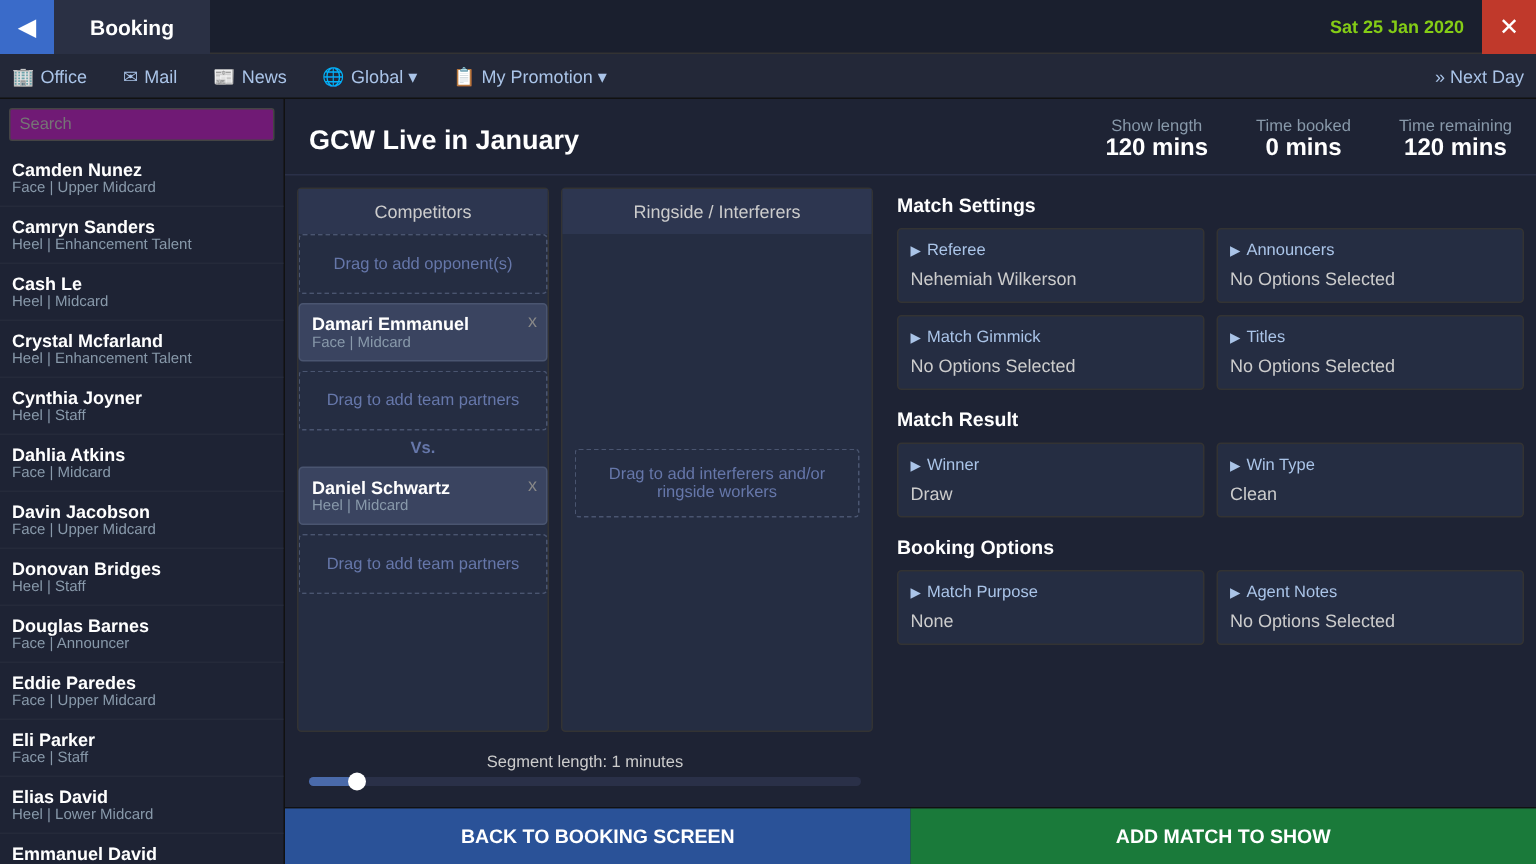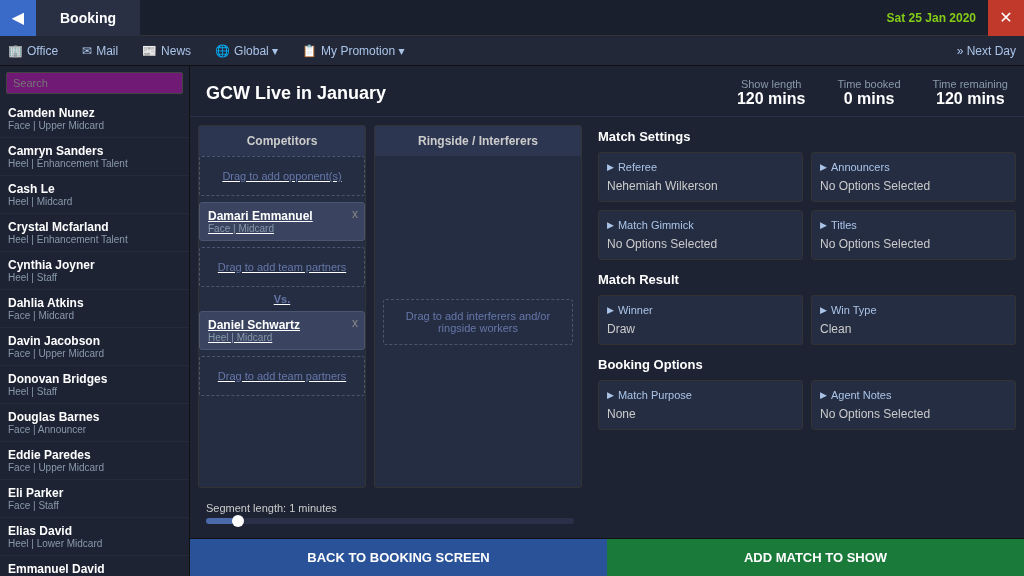--- a/index.html
+++ b/index.html
@@ -40,37 +40,37 @@
     .show-stat-value { font-size: 16px; font-weight: bold; color: #fff; }
 
     
     #booking-area { flex: 1; display: flex; overflow: hidden; }
 
     
     #left-panels { display: flex; flex-direction: column; width: 400px; padding: 8px; gap: 8px; flex-shrink: 0; }
     #panels-row { display: flex; gap: 8px; flex: 1; }
 
     .panel { background: #252d42; border: 1px solid #333; border-radius: 3px; }
-    .panel-header { background: #2d3650; padding: 8px 10px; font-weight: bold; font-size: 12px; text-align: center; color: #ccc; }
+    .panel-header { background: #2d3650; padding: 8px 10px; font-weight: normal; font-size: 12px; text-align: center; color: #ccc; }
 
     #competitors-panel { flex: 1; display: flex; flex-direction: column; }
-    #competitors-content { flex: 1; padding: 0; display: flex; flex-direction: column; gap: 6px; text-decoration: underline; }
+    #competitors-content { flex: 1; padding: 0; display: flex; flex-direction: column; gap: 6px; }
 
     #interferers-panel { width: 208px; display: flex; flex-direction: column; }
     #interferers-content { flex: 1; padding: 8px; display: flex; flex-direction: column; justify-content: center; }
 
     .drag-zone { border: 1px dashed #4a5570; border-radius: 3px; padding: 10px; text-align: center; color: #6677aa; font-size: 11px; min-height: 40px; display: flex; align-items: center; justify-content: center; }
     .wrestler-card { background: #3a4460; border: 1px solid #4a5570; border-radius: 3px; padding: 6px 8px; position: relative; }
     .wrestler-name { font-size: 12px; font-weight: bold; color: #fff; }
     .wrestler-info { font-size: 10px; color: #8899aa; }
     .wrestler-remove { position: absolute; top: 4px; right: 6px; color: #888; cursor: pointer; font-size: 12px; }
     .vs-divider { text-align: center; color: #6677aa; font-size: 11px; font-weight: bold; }
 
     
-    #segment-row { padding: 6px 8px; text-align: left; }
+    #segment-row { padding: 6px 8px; text-align: center; }
     .segment-label { font-size: 11px; color: #ccc; margin-bottom: 4px; }
     .slider { width: 100%; height: 6px; background: #2a3048; border-radius: 3px; position: relative; }
     .slider-fill { height: 6px; background: #4a6aaa; border-radius: 3px; width: 8%; }
     .slider-thumb { width: 12px; height: 12px; background: #fff; border-radius: 50%; position: absolute; top: -3px; left: 7%; cursor: pointer; }
 
     
     #right-settings { flex: 1; padding: 8px; overflow-y: auto; }
 
     .settings-section-title { font-size: 13px; font-weight: bold; color: #fff; margin-bottom: 8px; margin-top: 4px; }
     .settings-grid { display: grid; grid-template-columns: 1fr 1fr; gap: 8px; margin-bottom: 12px; }

